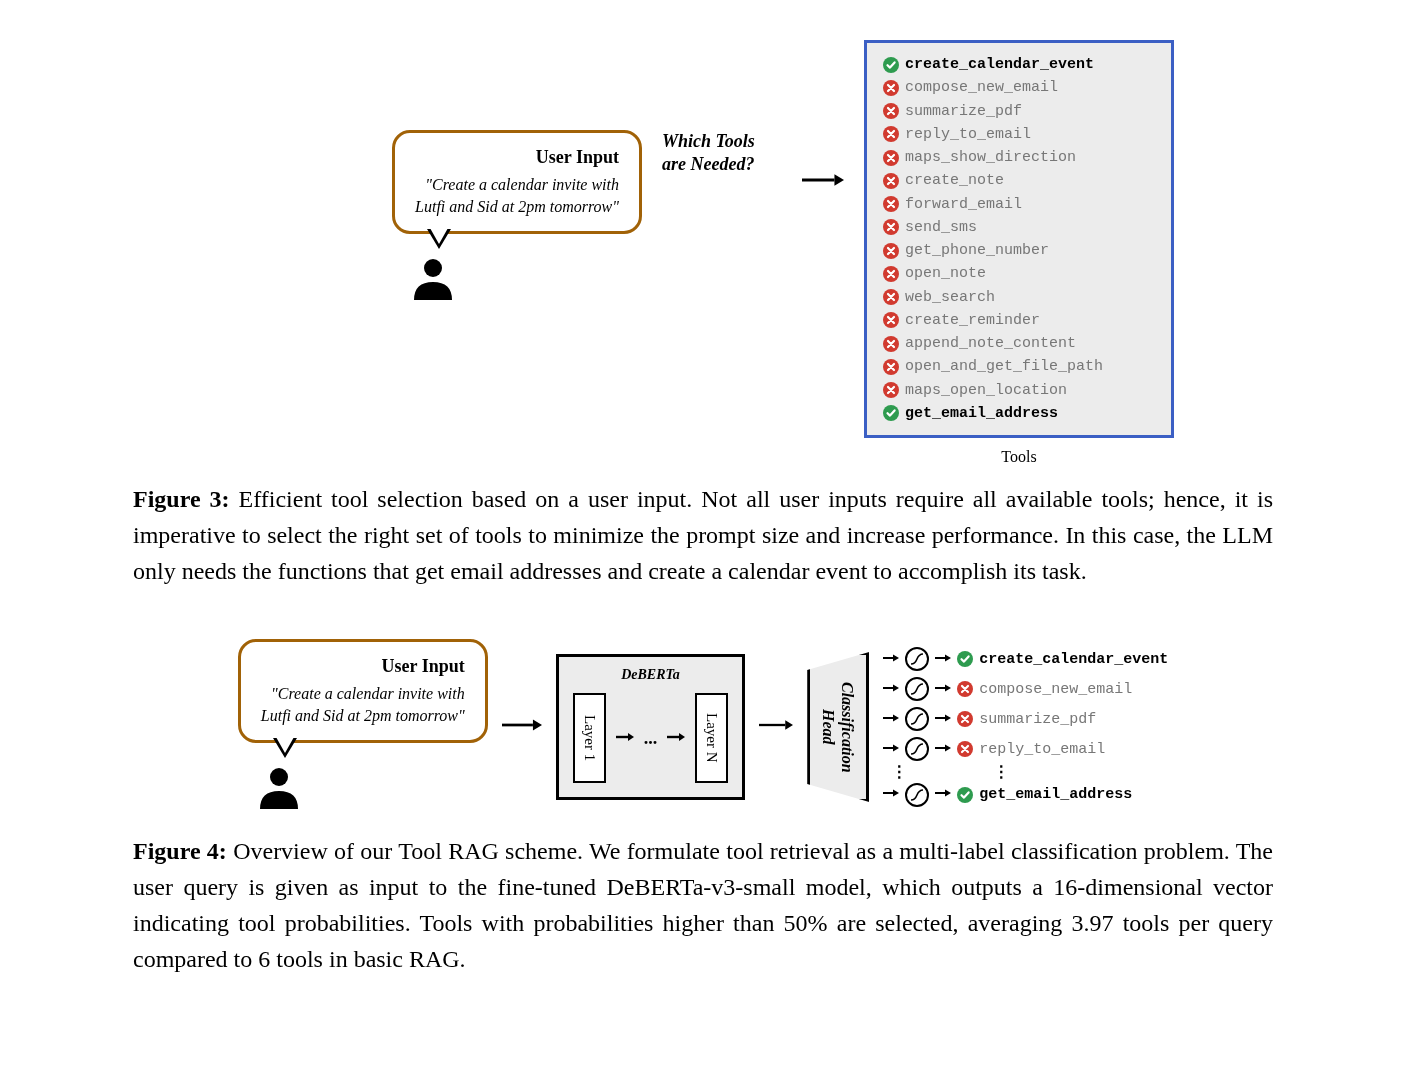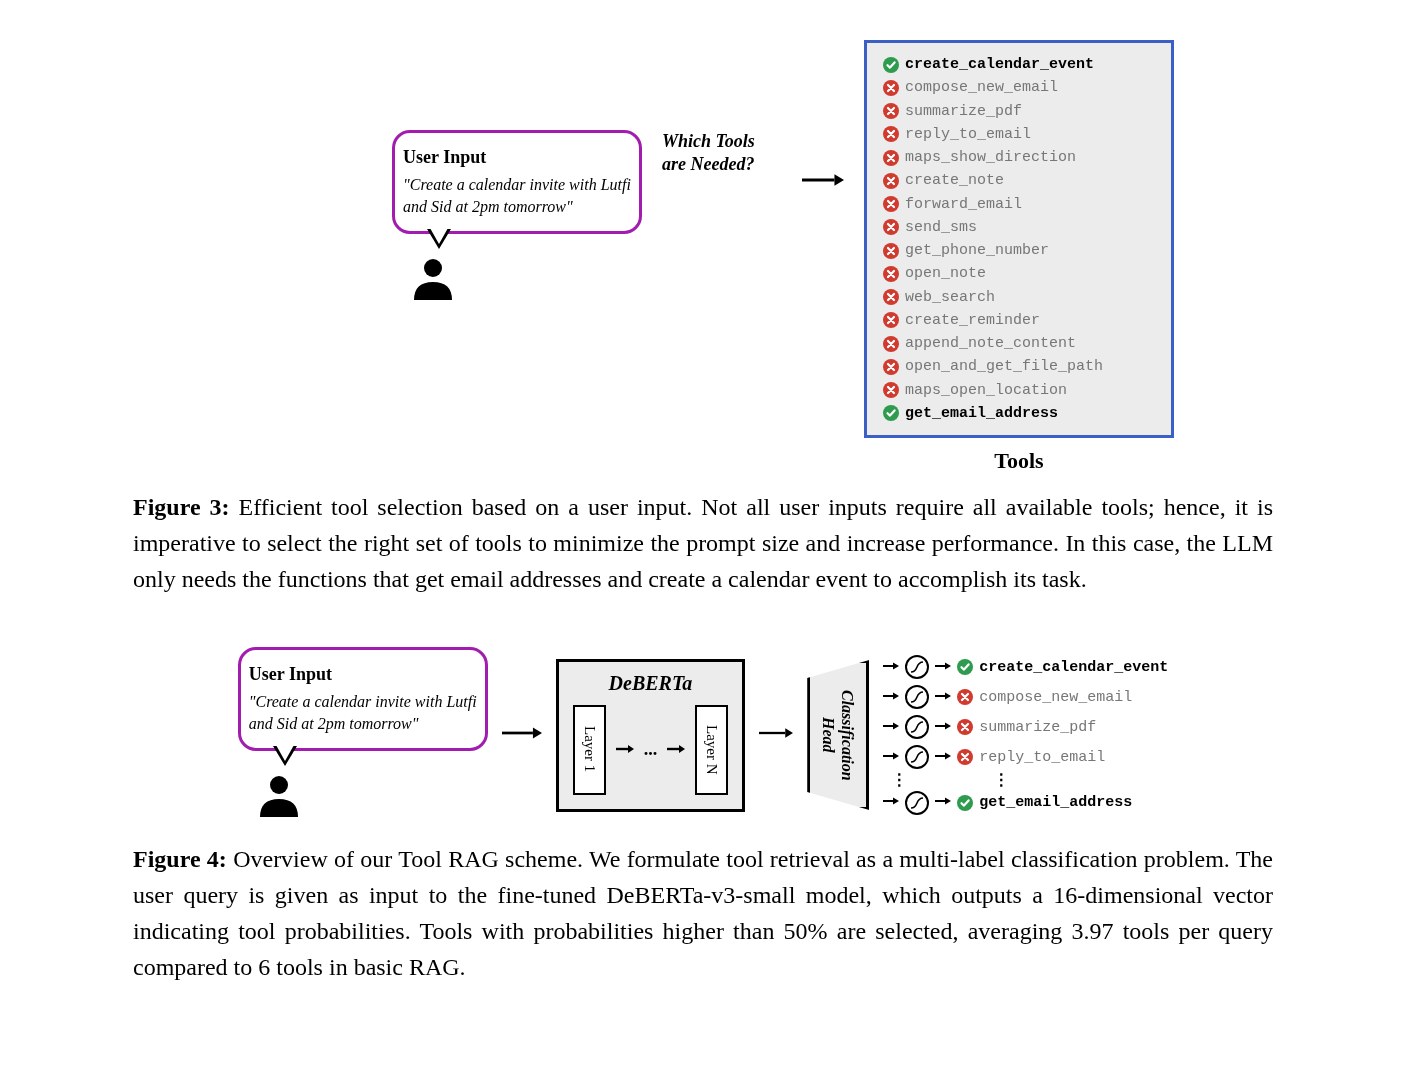--- a/index.html
+++ b/index.html
@@ -21,26 +21,26 @@
       padding-left: 160px;
     }
     .user-input-group {
       display: flex;
       flex-direction: column;
       align-items: center;
       margin-top: 90px;
     }
     .speech-bubble {
       position: relative;
-      border: 3px solid #a21caf;
+      border: 3px solid #a16207;
       border-radius: 18px;
-      padding: 14px 8px;
+      padding: 14px 20px;
       width: 250px;
       background: #fff;
-      text-align: left;
+      text-align: right;
     }
     .speech-bubble::after {
       content: '';
       position: absolute;
       bottom: -18px;
       left: 32px;
       width: 0; height: 0;
       border-left: 12px solid transparent;
       border-right: 12px solid transparent;
       border-top: 20px solid #000;
@@ -94,22 +94,22 @@
       line-height: 1.55;
       color: #777;
     }
     .tool-row.selected { color: #000; font-weight: bold; }
     .check-icon, .x-icon {
       display: inline-flex;
       width: 16px; height: 16px;
       flex-shrink: 0;
     }
     .tools-label {
-      font-weight: bold;
-      font-size: 22px;
+      font-weight: normal;
+      font-size: 16px;
       text-align: center;
       margin-top: 10px;
     }
     .fig3-right { display: flex; flex-direction: column; align-items: center; }
 
     .caption {
       font-size: 24px;
       line-height: 1.5;
       max-width: 1260px;
       margin: 0 auto;
@@ -131,21 +131,21 @@
 
     .deberta-box {
       border: 3px solid #000;
       background: #ececec;
       padding: 10px 14px 14px 14px;
       display: flex;
       flex-direction: column;
       align-items: center;
       gap: 10px;
     }
-    .deberta-title { font-weight: bold; font-style: italic; font-size: 20px; }
+    .deberta-title { font-weight: bold; font-style: italic; font-size: 14px; }
     .layers-row { display: flex; align-items: center; gap: 10px; }
     .layer-box {
       border: 2px solid #000;
       background: #fff;
       padding: 8px 6px;
       writing-mode: vertical-rl;
       text-orientation: mixed;
       font-size: 15px;
       height: 90px;
       display: flex;

